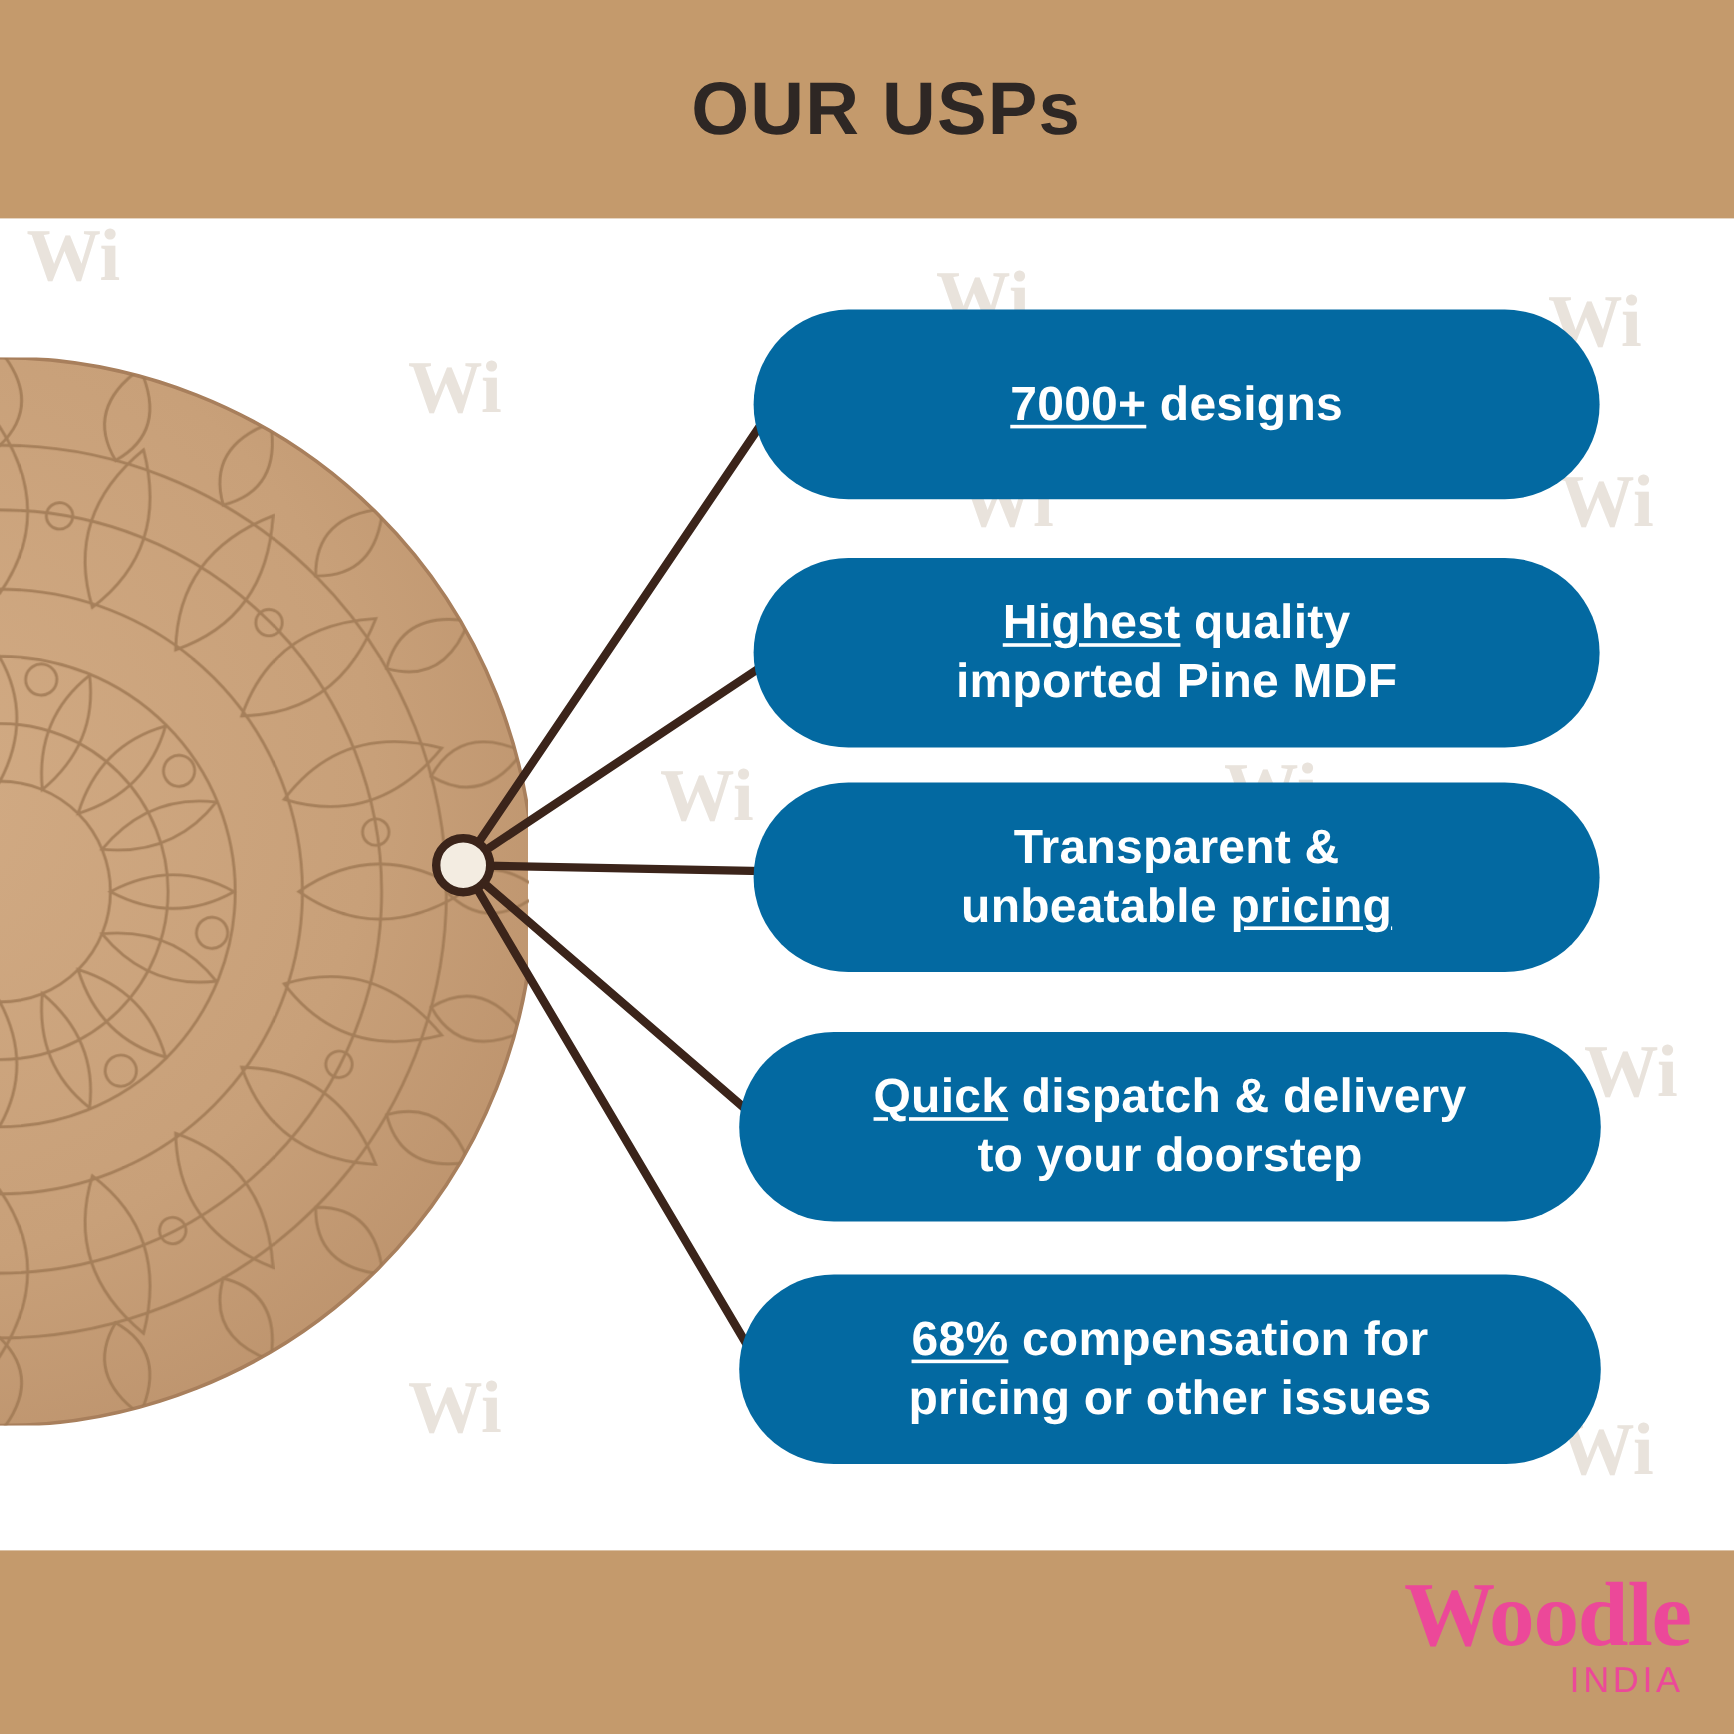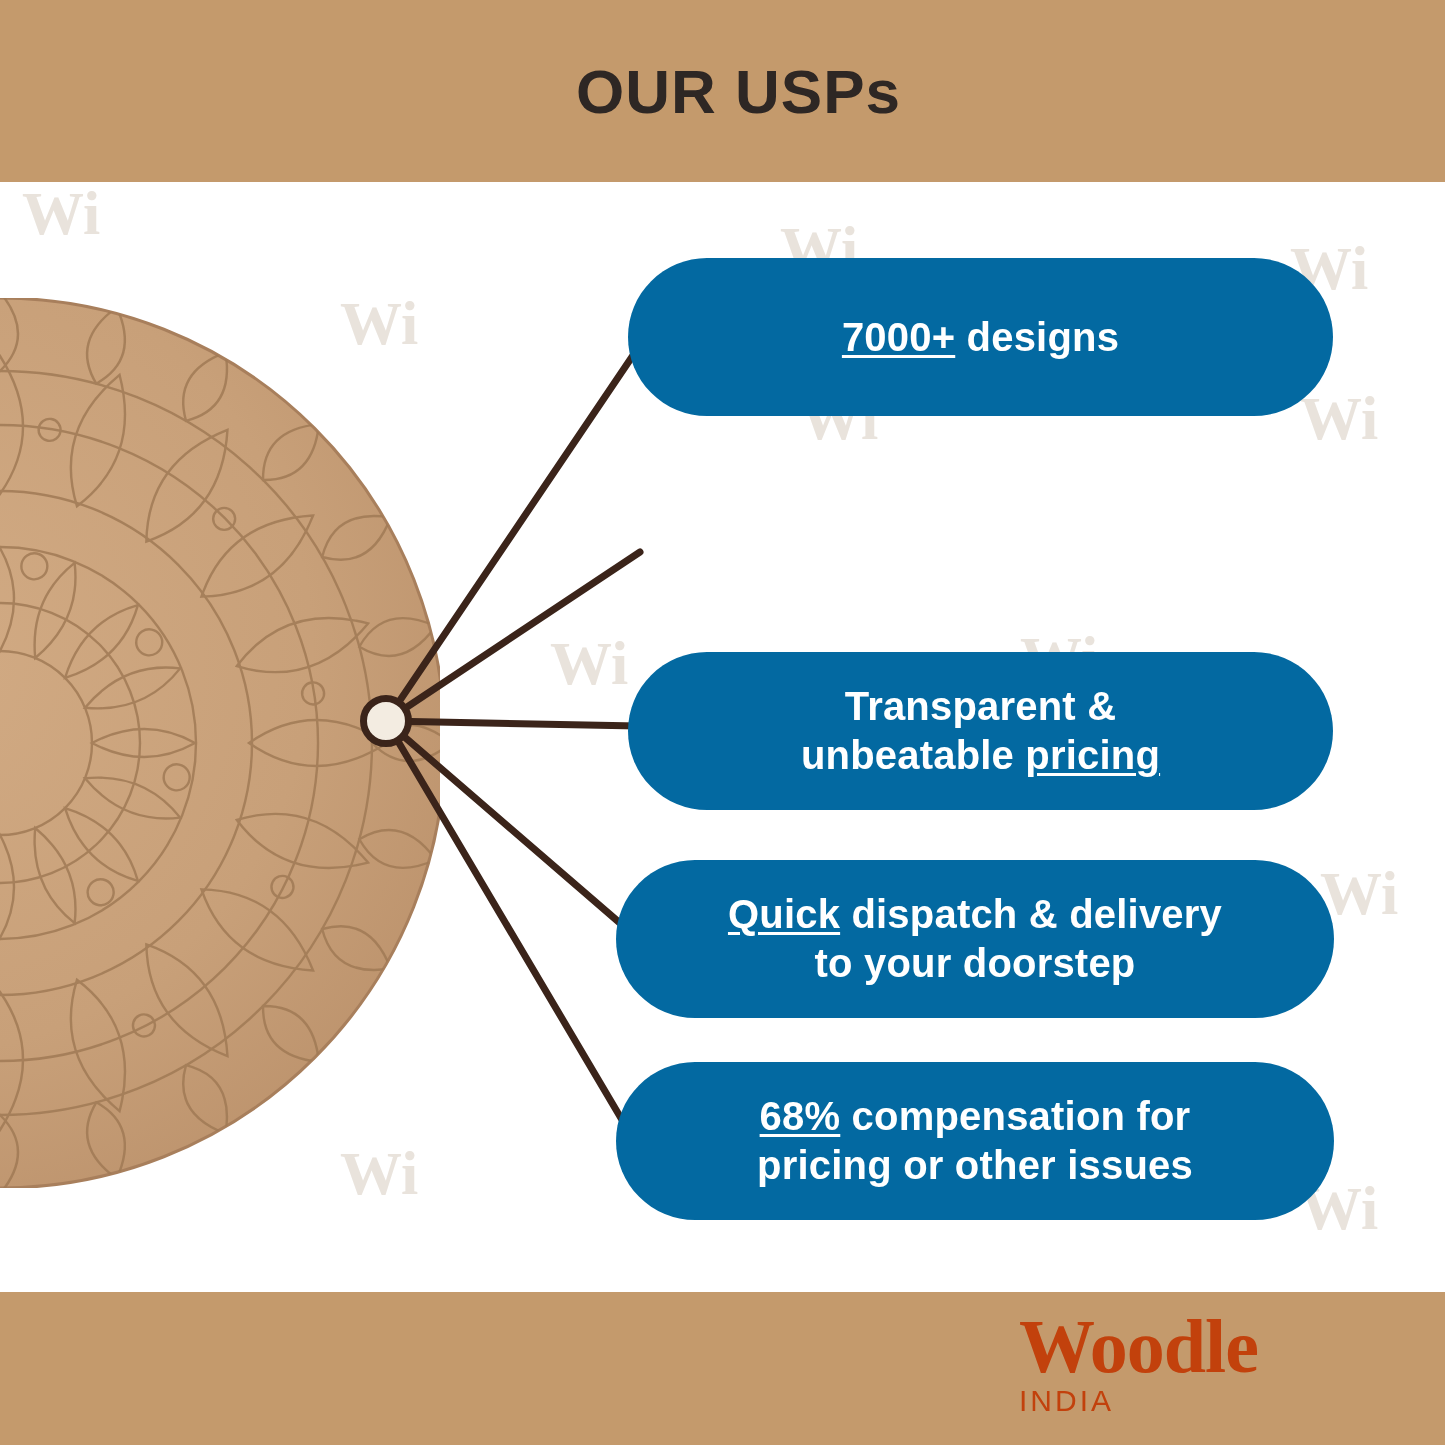--- a/index.html
+++ b/index.html
@@ -138,22 +138,22 @@
   .pill-5 { left: 616px; top: 1062px; width: 718px; height: 158px; }
 
   .pill-4 .pill-text, .pill-5 .pill-text { font-size: 40px; }
 
   
   .logo {
     position: absolute;
     right: 36px;
     top: 1310px;
     width: 390px;
-    text-align: left;
-    color: #c2410c;
+    text-align: right;
+    color: #ec4899;
   }
   .logo-main {
     font-family: "Liberation Serif", serif;
     font-weight: 700;
     font-size: 76px;
     line-height: 0.95;
     letter-spacing: -1px;
   }
   .logo-sub {
     font-family: "Liberation Sans", sans-serif;
@@ -317,20 +317,26 @@
   </svg>
 
   <div class="hub"></div>
 
   <div class="pill pill-1">
     <div class="pill-text">
       <span class="u">7000+</span><span> designs</span><br>
     </div>
   </div>
 
+  <div class="pill pill-2">
+    <div class="pill-text">
+      <span class="u">Highest</span><span> quality</span><br>
+      <span>imported Pine MDF</span>
+    </div>
+  </div>
 
   <div class="pill pill-4">
     <div class="pill-text">
       <span class="u">Quick</span><span> dispatch &amp; delivery</span><br>
       <span>to your doorstep</span>
     </div>
   </div>
 
   <div class="pill pill-3">
     <div class="pill-text">

